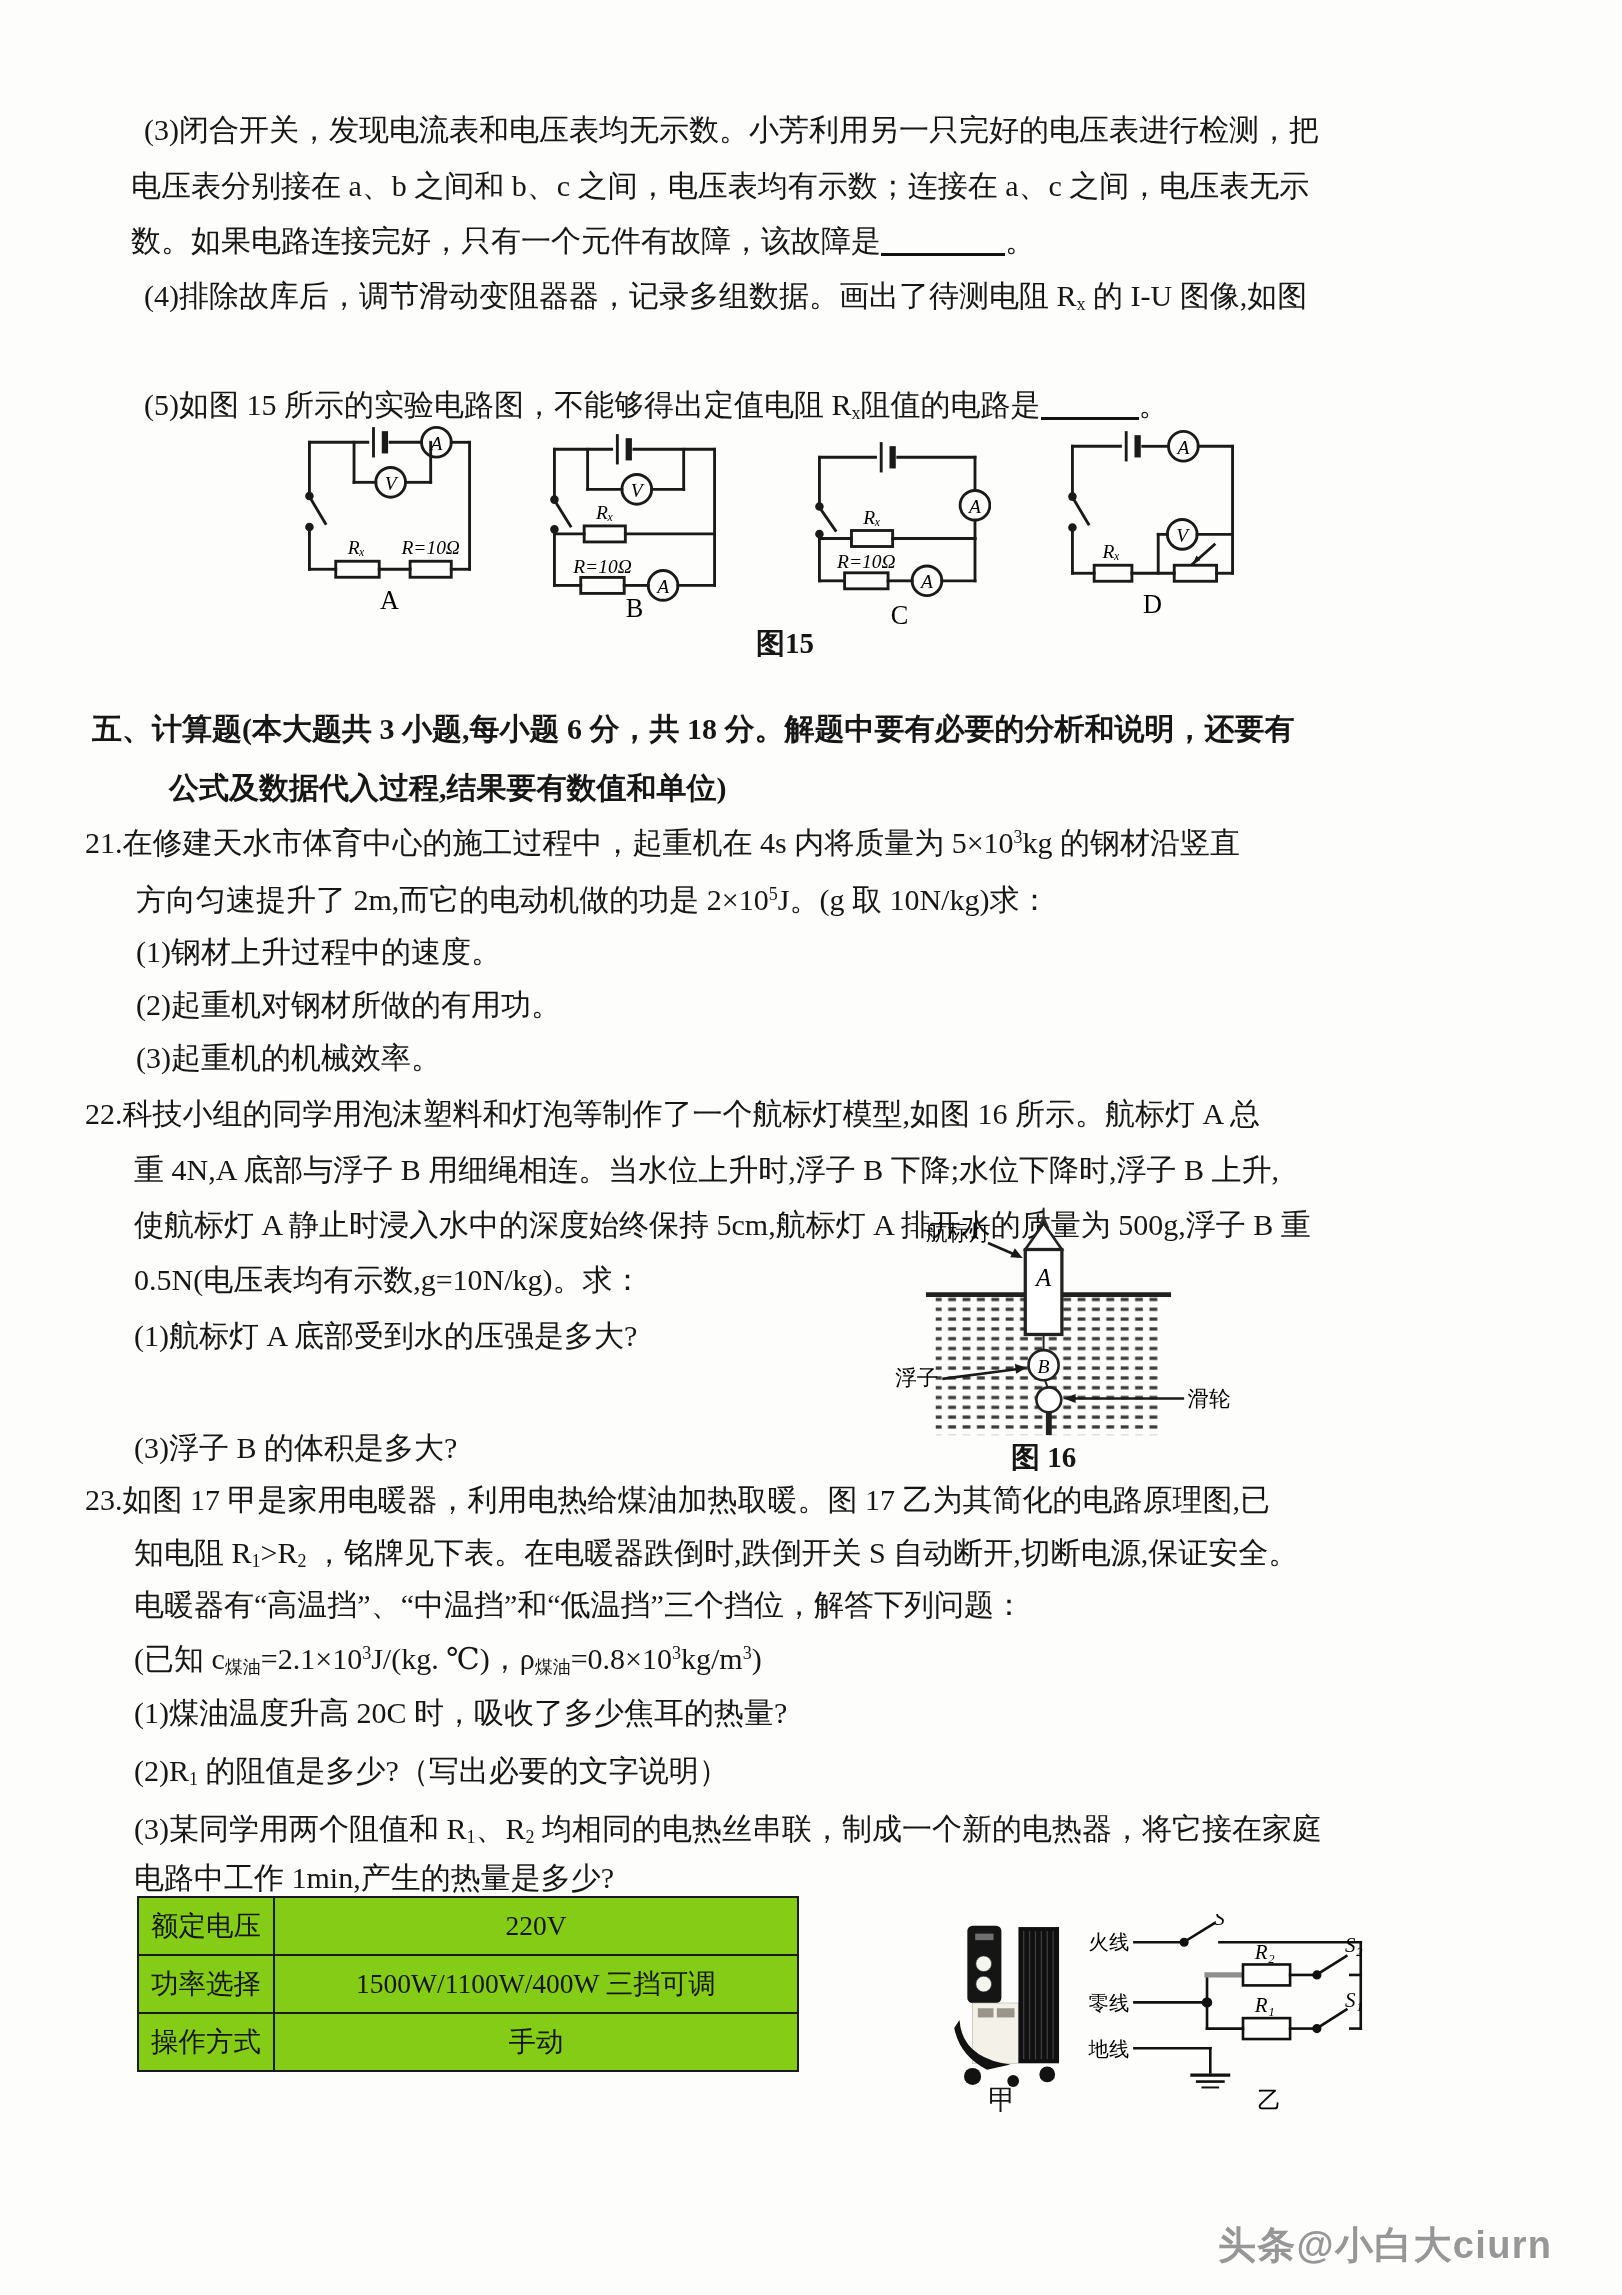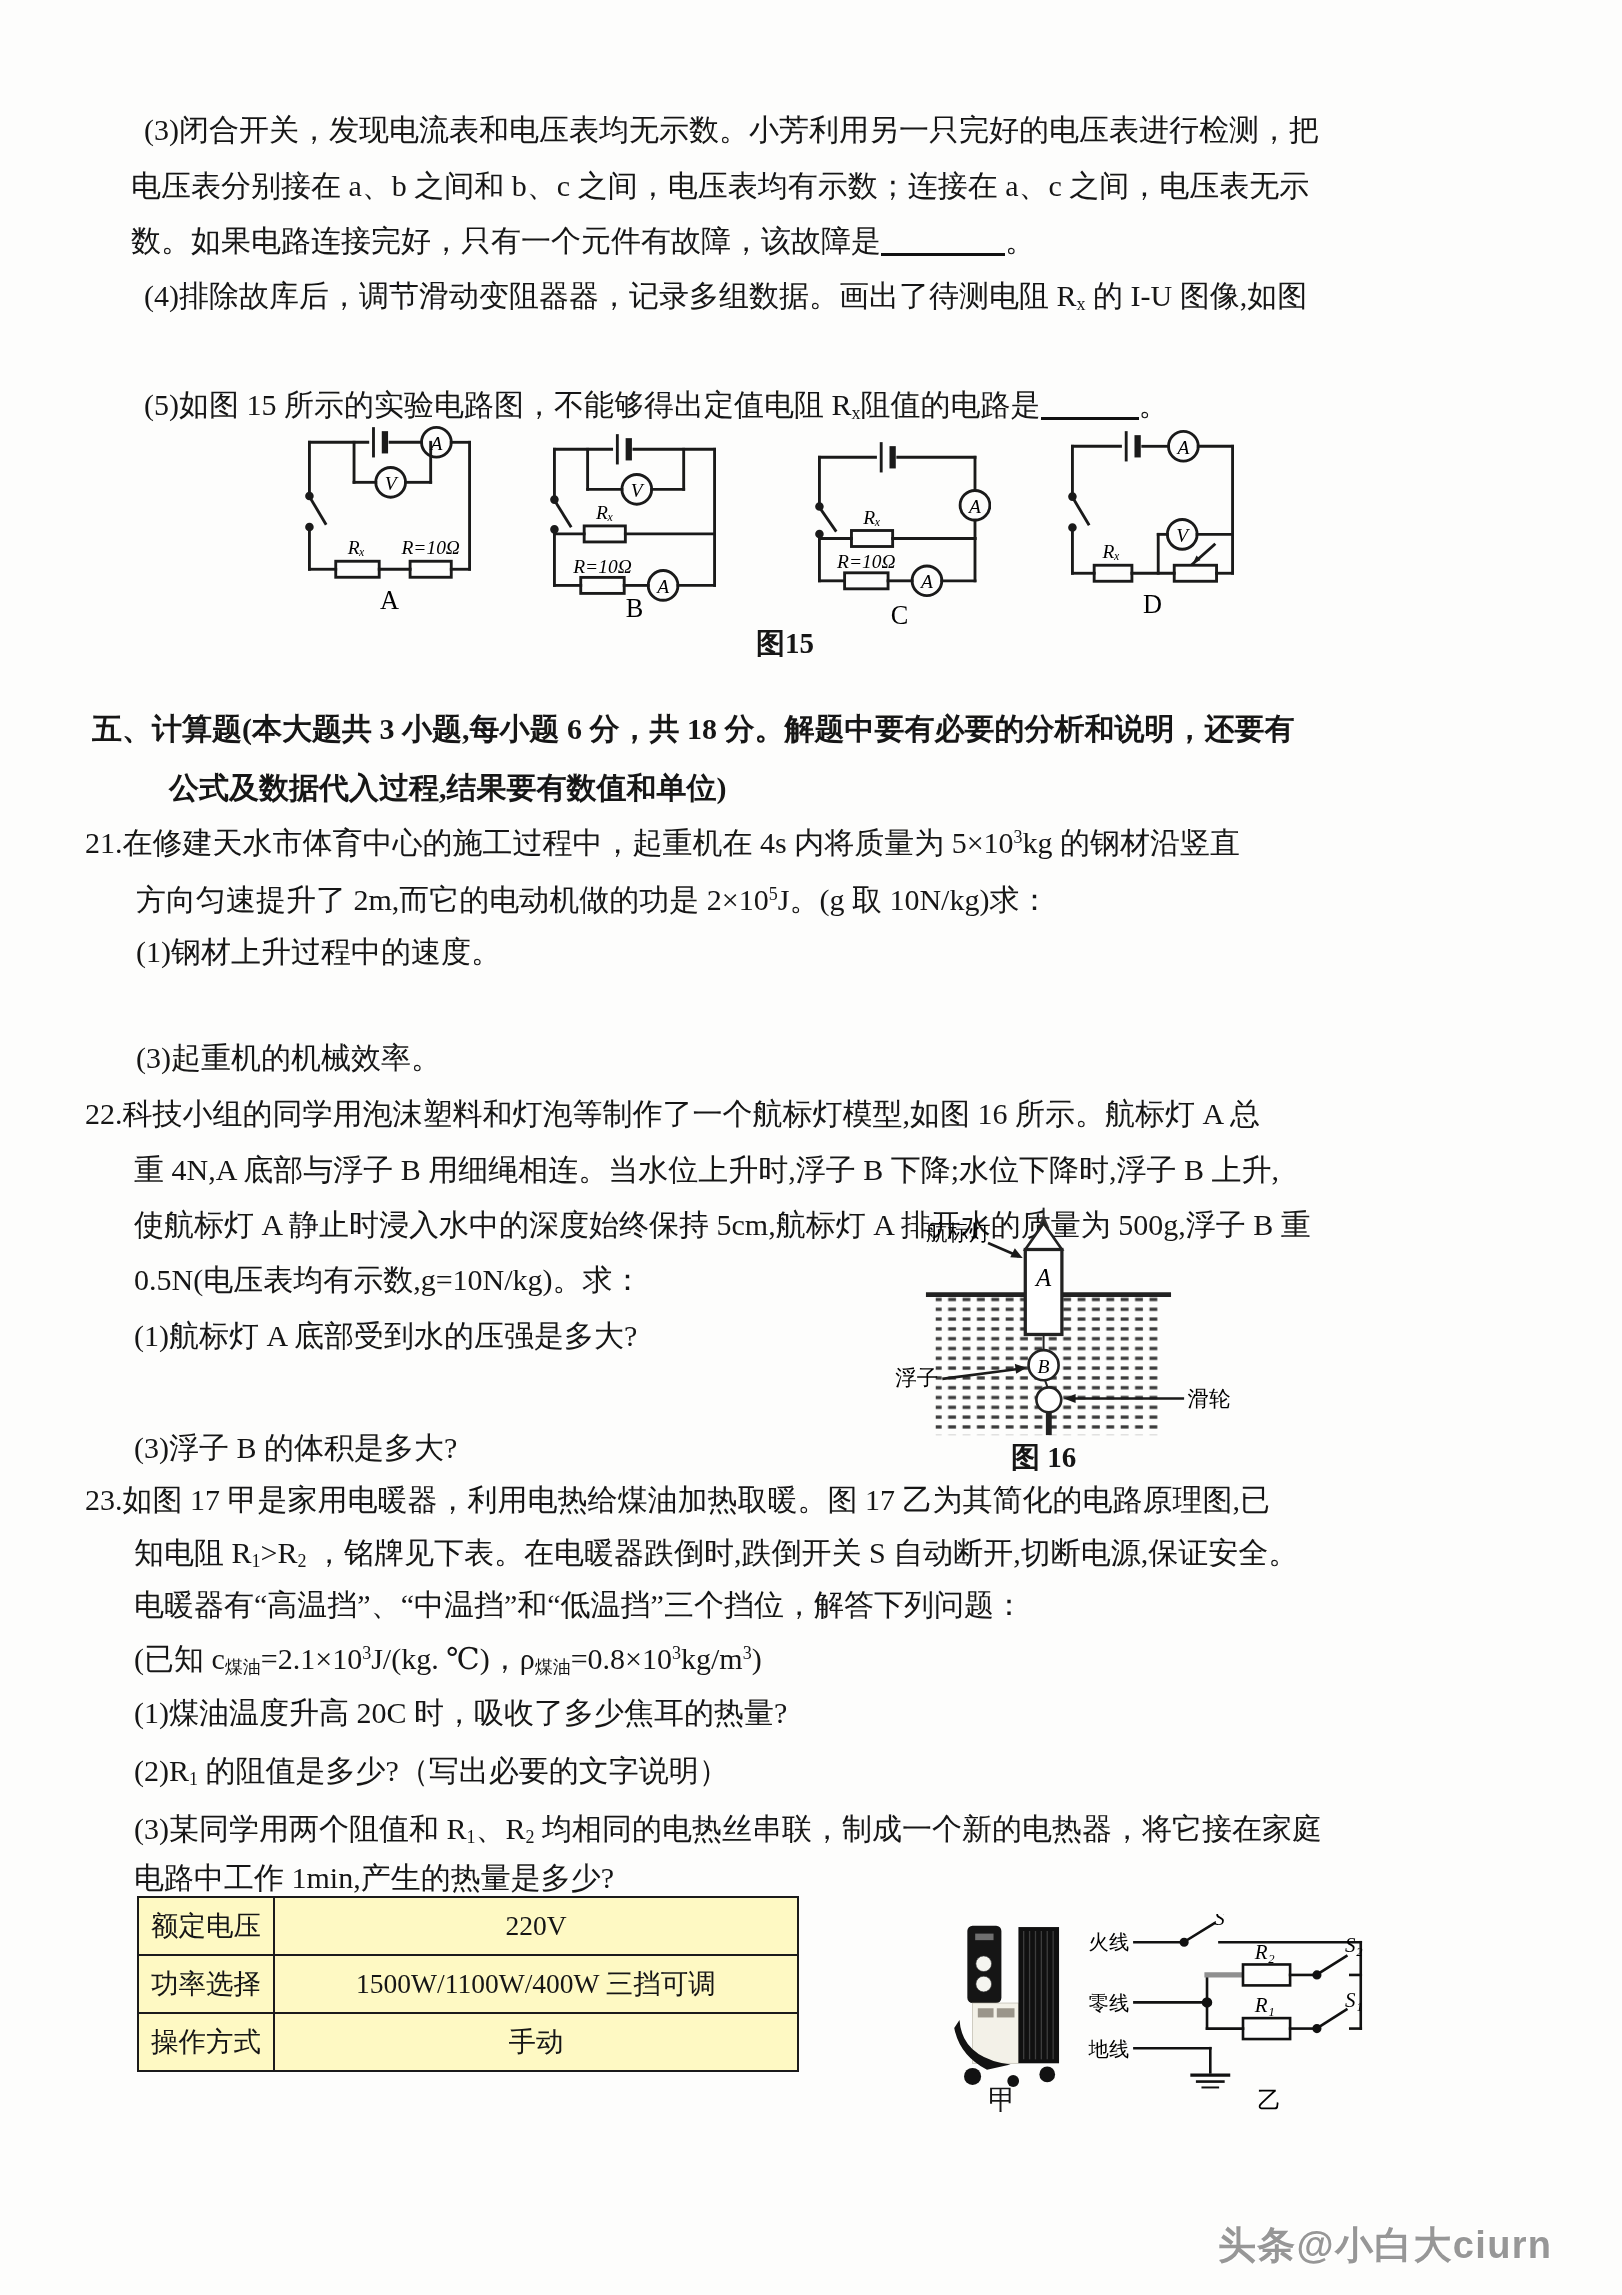--- a/index.html
+++ b/index.html
@@ -8,21 +8,21 @@
   .ln{position:absolute;font-size:30px;line-height:1.3;white-space:nowrap;}
   .b{font-weight:bold;}
   .ln sub{font-size:0.60em;vertical-align:-0.22em;line-height:0;}
   .ln sup{font-size:0.60em;vertical-align:0.55em;line-height:0;}
   .blank{display:inline-block;border-bottom:3.3px solid #111;height:1em;vertical-align:-5.2px;}
   .figcap{position:absolute;font-size:29px;font-weight:bold;text-align:center;}
   .figsvg{position:absolute;}
   svg text{font-family:"Liberation Serif","DejaVu Serif",serif;}
   .meter-letter{font-style:italic;}
   
-  .spec-table{position:absolute;border:2.6px solid #1b1b1b;background:#fef9c3;}
+  .spec-table{position:absolute;border:2.6px solid #1b1b1b;background:#84cc16;}
   .tr{display:flex;height:56px;border-top:2.6px solid #1b1b1b;}
   .tr:first-child{border-top:none;}
   .tl{width:134px;border-right:2px solid #1b1b1b;display:flex;align-items:center;justify-content:center;
       font-size:27.5px;}
   .tv{flex:1;display:flex;align-items:center;justify-content:center;font-size:27.5px;}
   .watermark{position:absolute;font-family:"Liberation Sans","DejaVu Sans",sans-serif;font-weight:bold;
       font-size:38px;color:#979797;text-shadow:1.3px 1.3px 0 #ffffff,-0.7px -0.7px 0 #ffffff;letter-spacing:1.3px;}
   .caplabel{position:absolute;font-size:27.5px;text-align:center;}
 </style>
 </head>
@@ -167,20 +167,21 @@
   </svg>
 
   <div class="figcap" style="left:726px;top:624px;width:118px">图15</div>
 
   <div class="ln b" style="left:92px;top:709px"><span>五、计算题(本大题共 3 小题,每小题 6 分，共 18 分。解题中要有必要的分析和说明，还要有</span></div>
   <div class="ln b" style="left:169px;top:768px"><span>公式及数据代入过程,结果要有数值和单位)</span></div>
 
   <div class="ln" style="left:85px;top:823px"><span>21.在修建天水市体育中心的施工过程中，起重机在 4s 内将质量为 5×10</span><sup>3</sup><span>kg 的钢材沿竖直</span></div>
   <div class="ln" style="left:136px;top:880px"><span>方向匀速提升了 2m,而它的电动机做的功是 2×10</span><sup>5</sup><span>J。(g 取 10N/kg)求：</span></div>
   <div class="ln" style="left:136px;top:932px"><span>(1)钢材上升过程中的速度。</span></div>
+  <div class="ln" style="left:136px;top:985px"><span>(2)起重机对钢材所做的有用功。</span></div>
   <div class="ln" style="left:136px;top:1038px"><span>(3)起重机的机械效率。</span></div>
 
   <div class="ln" style="left:85px;top:1094px"><span>22.科技小组的同学用泡沫塑料和灯泡等制作了一个航标灯模型,如图 16 所示。航标灯 A 总</span></div>
   <div class="ln" style="left:134px;top:1150px"><span>重 4N,A 底部与浮子 B 用细绳相连。当水位上升时,浮子 B 下降;水位下降时,浮子 B 上升,</span></div>
   <div class="ln" style="left:134px;top:1205px"><span>使航标灯 A 静止时浸入水中的深度始终保持 5cm,航标灯 A 排开水的质量为 500g,浮子 B 重</span></div>
   <div class="ln" style="left:134px;top:1260px"><span>0.5N(电压表均有示数,g=10N/kg)。求：</span></div>
   <div class="ln" style="left:134px;top:1316px"><span>(1)航标灯 A 底部受到水的压强是多大?</span></div>
   <div class="ln" style="left:134px;top:1428px"><span>(3)浮子 B 的体积是多大?</span></div>
 
   <svg class="figsvg" style="left:890px;top:1206px" width="366" height="236" viewBox="0 0 560 360">

